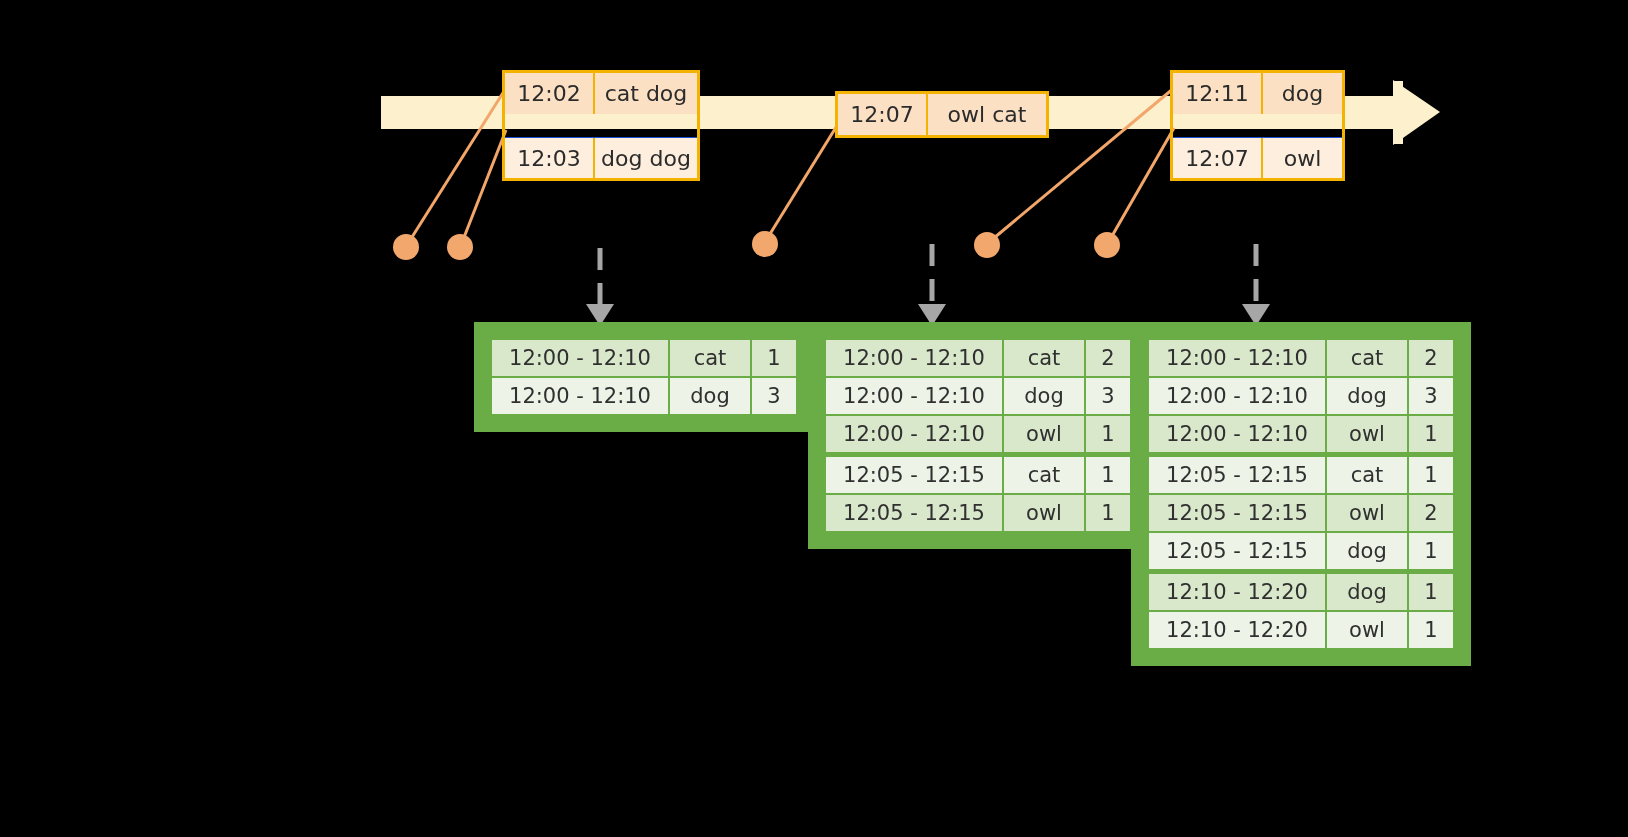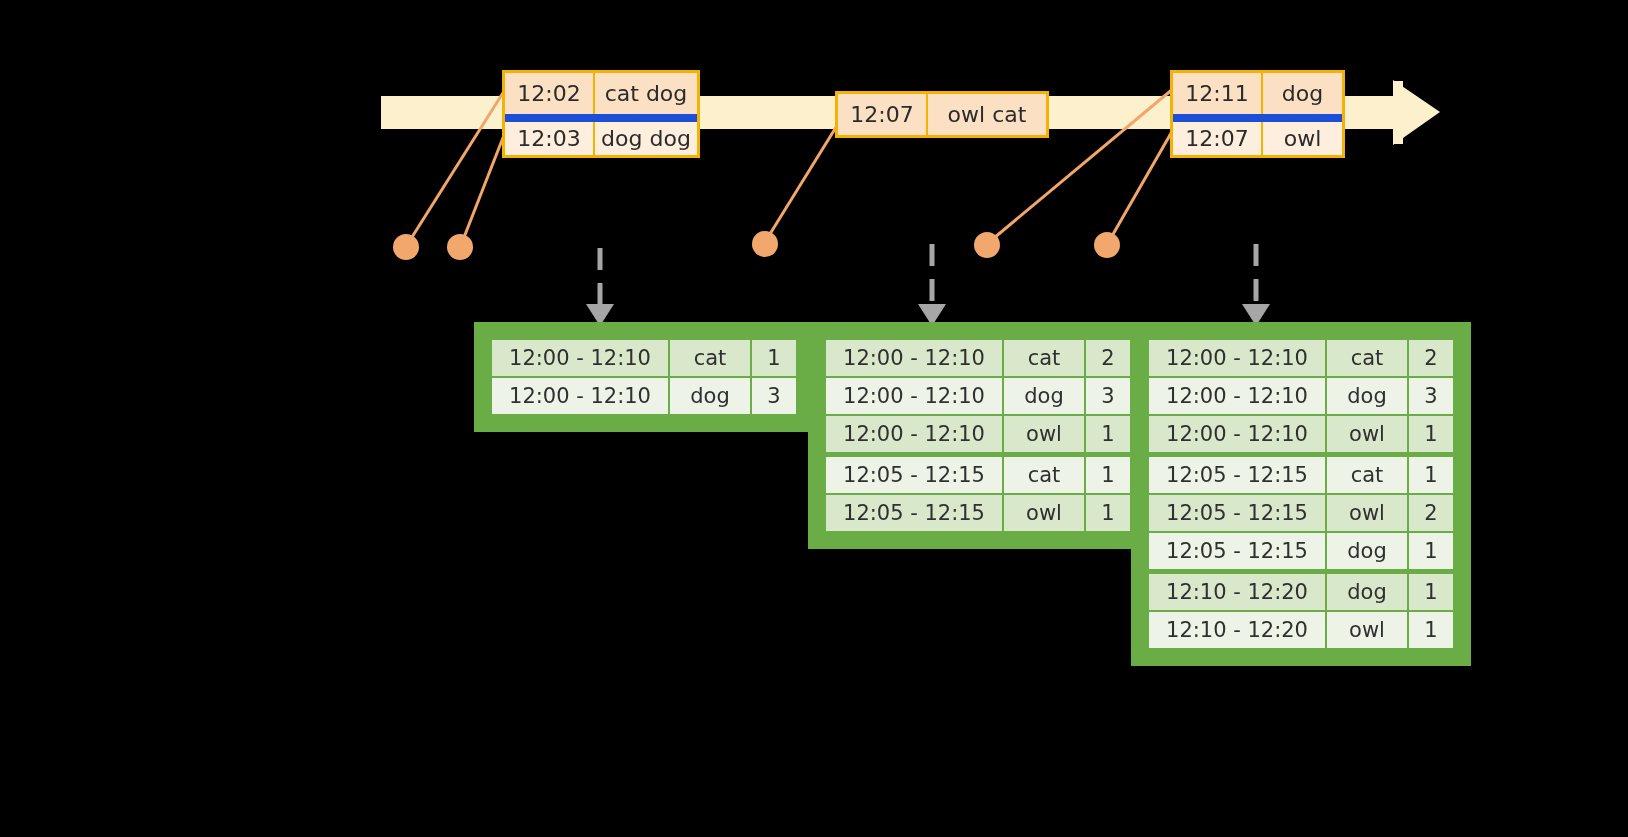--- a/index.html
+++ b/index.html
@@ -38,21 +38,22 @@
     flex-direction: column;
     z-index: 5;
   }
   .evt-row {
     display: flex;
     flex-direction: row;
     height: 41px;
     box-sizing: border-box;
   }
   .evt-row + .evt-row {
-    border-top: 8px solid #1d4ed8;
+    border-top: 1px solid #1d4ed8;
+    margin-top: 23px;
   }
   .evt-row.alt .evt-cell { background: #fdeedd; }
   .evt-cell {
     background: #fbe0c4;
     display: flex;
     align-items: center;
     justify-content: center;
     font-size: 22px;
     color: #2b2b2b;
     box-sizing: border-box;

